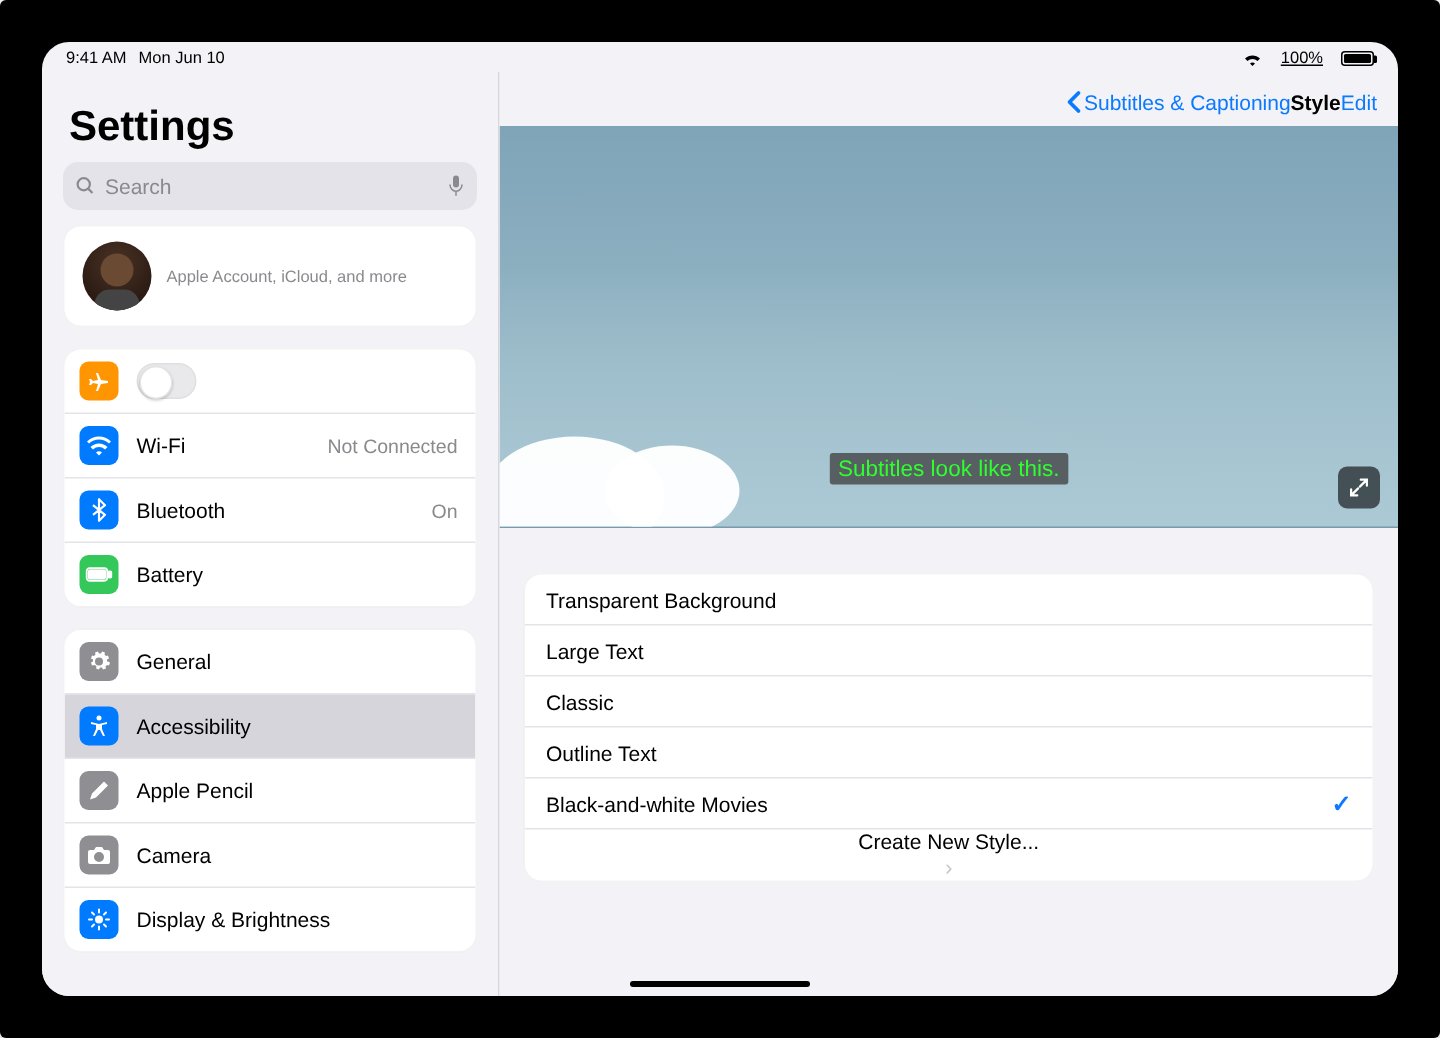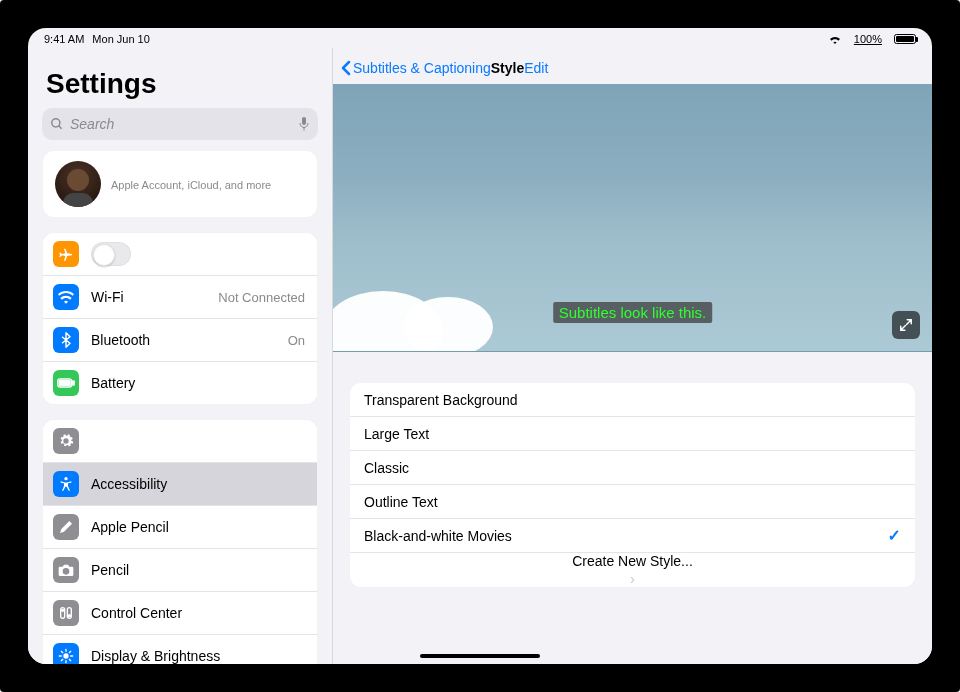--- a/index.html
+++ b/index.html
@@ -50,21 +50,20 @@
   }
   .sidebar-title {
     font-size: 28px; font-weight: 700;
     padding: 20px 10px 8px 10px;
   }
   .search {
     margin: 0 6px 10px 6px;
     display:flex; align-items:center;
     background:#e4e3ea; border-radius:10px; height:32px; padding:0 8px;
     color:#8a8a8e;
-    font-style:italic;
   }
   .search svg { flex-shrink:0; }
   .search span { flex:1; margin-left:6px; font-size:14px; }
   .mic { color:#8a8a8e; }
 
   .card {
     background:#fff; border-radius:12px; margin: 0 6px 14px 6px; overflow:hidden;
     border: 0.5px solid rgba(0,0,0,0.05);
   }
   .row {
@@ -95,21 +94,21 @@
   
   .toggle {
     width:40px; height:24px; border-radius:12px; background:#e9e9eb; position:relative;
     box-shadow: inset 0 0 0 1px rgba(0,0,0,0.04);
   }
   .toggle::after{content:"";position:absolute;left:2px;top:2px;width:20px;height:20px;border-radius:50%;background:#fff;border:0.5px solid rgba(0,0,0,0.1);box-shadow:0 1px 2px rgba(0,0,0,0.2);}
 
   
   .main { flex:1; background:#f2f2f7; display:flex; flex-direction:column; overflow:hidden; }
   .navbar {
-    height:36px; display:flex; align-items:center; justify-content:flex-start;
+    height:36px; display:flex; align-items:center; justify-content:flex-end;
     padding: 4px 14px 0 8px;
   }
   .back { color:#0a7aff; font-size:14px; display:flex; align-items:center; gap:2px; }
   .nav-title { font-size:14px; font-weight:600; color:#000; }
   .edit { color:#0a7aff; font-size:14px; }
 
   .preview {
     margin: 0; height: 268px; position:relative; overflow:hidden;
     background: linear-gradient(to bottom, #7fa4b8 0%, #8cafc0 35%, #9fbecb 60%, #accad6 100%);
     border-bottom: 0.5px solid rgba(0,0,0,0.06);
@@ -238,20 +237,21 @@
           </div>
         </div>
 
         <div class="card">
           <div class="row">
             <div class="icon-box" style="background:#8e8e93">
               <svg width="16" height="16" viewBox="0 0 24 24" fill="#fff">
                   <path d="M12 8a4 4 0 100 8 4 4 0 000-8zm9 4l2 1-1 3-2-.5c-.4.6-.9 1.1-1.5 1.5l.5 2-3 1-1-2h-2l-1 2-3-1 .5-2c-.6-.4-1.1-.9-1.5-1.5L5 16l-1-3 2-1v-2L4 9l1-3 2 .5c.4-.6.9-1.1 1.5-1.5L8 3l3-1 1 2h2l1-2 3 1-.5 2c.6.4 1.1.9 1.5 1.5L21 6l1 3-2 1v2z"></path>
                 </svg>
             </div>
+            <span class="row-label">General</span>
           </div>
           <div class="row selected">
             <div class="icon-box" style="background:#007aff">
               <svg width="16" height="16" viewBox="0 0 24 24" fill="#fff">
                   <circle cx="12" cy="4" r="2.5"></circle>
                   <path d="M4 8l8 2 8-2v2l-5 1v4l3 7h-2l-3-6h-2l-3 6H6l3-7v-4L4 10z"></path>
                 </svg>
             </div>
             <span class="row-label">Accessibility</span>
           </div>
@@ -262,32 +262,21 @@
                 </svg>
             </div>
             <span class="row-label">Apple Pencil</span>
           </div>
           <div class="row">
             <div class="icon-box" style="background:#8e8e93">
               <svg width="16" height="14" viewBox="0 0 24 20" fill="#fff">
                   <path d="M9 2l-2 3H3a2 2 0 00-2 2v10a2 2 0 002 2h18a2 2 0 002-2V7a2 2 0 00-2-2h-4l-2-3H9zm3 5a5 5 0 110 10 5 5 0 010-10z"></path>
                 </svg>
             </div>
-            <span class="row-label">Pencil</span>
-          </div>
-          <div class="row">
-            <div class="icon-box" style="background:#8e8e93">
-              <svg width="16" height="16" viewBox="0 0 24 24" fill="none" stroke="#fff" stroke-width="2">
-                  <rect x="4" y="4" width="6" height="16" rx="3"></rect>
-                  <circle cx="7" cy="8" r="1.5" fill="#fff"></circle>
-                  <rect x="14" y="4" width="6" height="16" rx="3"></rect>
-                  <circle cx="17" cy="16" r="1.5" fill="#fff"></circle>
-                </svg>
-            </div>
-            <span class="row-label">Control Center</span>
+            <span class="row-label">Camera</span>
           </div>
           <div class="row">
             <div class="icon-box" style="background:#007aff">
               <svg width="16" height="16" viewBox="0 0 24 24" fill="#fff">
                   <circle cx="12" cy="12" r="4"></circle>
                   <path d="M12 2v3M12 19v3M2 12h3M19 12h3M5 5l2 2M17 17l2 2M19 5l-2 2M7 17l-2 2" stroke="#fff" stroke-width="2" stroke-linecap="round"></path>
                 </svg>
             </div>
             <span class="row-label">Display &amp; Brightness</span>
           </div>

